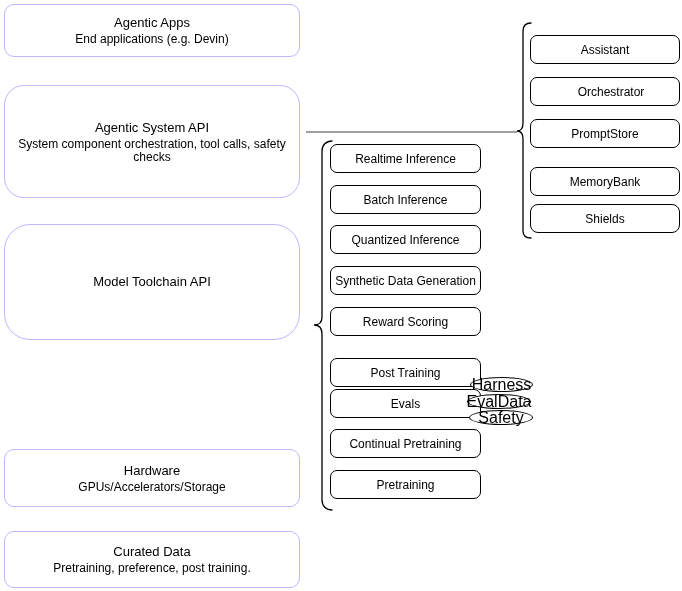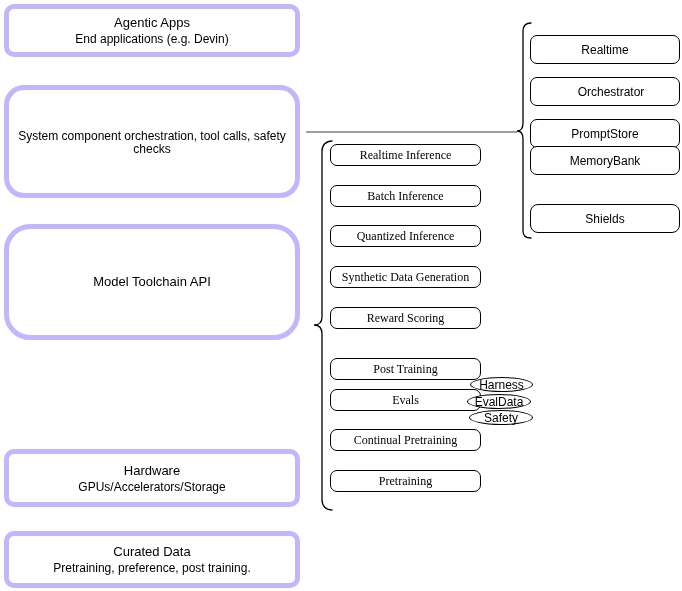--- a/index.html
+++ b/index.html
@@ -21,21 +21,21 @@
     top: 0;
     width: 682px;
     height: 591px;
     z-index: 1;
   }
   
   .lbox {
     position: absolute;
     left: 4px;
     width: 296px;
-    border: 5px solid #c4b5fd;
+    border: 1px solid #c4b5fd;
     background: #ffffff;
     box-sizing: border-box;
     display: flex;
     flex-direction: column;
     align-items: center;
     justify-content: center;
     text-align: center;
     z-index: 2;
   }
   .lbox .title {
@@ -48,34 +48,33 @@
     color: #000000;
     line-height: 13px;
     margin-top: 2px;
     padding: 0 6px;
   }
   
   .mbox {
     position: absolute;
     left: 330px;
     width: 151px;
-    height: 22px;
+    height: 29px;
     border: 1.5px solid #000000;
     border-radius: 7px;
     background: #ffffff;
     box-sizing: border-box;
     display: flex;
     align-items: center;
     justify-content: center;
     font-size: 12px;
     color: #000000;
     text-align: center;
     z-index: 2;
     white-space: nowrap;
-    font-family: Liberation Serif, serif;
   }
   
   .rbox {
     position: absolute;
     left: 530px;
     width: 150px;
     height: 29px;
     border: 1.5px solid #000000;
     border-radius: 7px;
     background: #ffffff;
@@ -92,21 +91,21 @@
   
   .oval {
     position: absolute;
     border: 1.5px solid #000000;
     border-radius: 50%;
     background: #ffffff;
     box-sizing: border-box;
     display: flex;
     align-items: center;
     justify-content: center;
-    font-size: 12px;
+    font-size: 16px;
     color: #000000;
     z-index: 3;
     white-space: nowrap;
   }
 </style>
 </head>
 <body>
 
 <div class="canvas">
 
@@ -118,20 +117,21 @@
 
     <path d="M 332 141 C 326 141 322 145 322 151 L 322 317 C 322 322 320 325 314 325 C 320 325 322 328 322 334 L 322 500 C 322 506 326 510 332 510" stroke="#000000" stroke-width="1.3" fill="none" stroke-linecap="round"></path>
   </svg>
 
   <div class="lbox" style="top:4px; height:53px; border-radius:10px;">
     <div class="title">Agentic Apps</div>
     <div class="subtitle">End applications (e.g. Devin)</div>
   </div>
 
   <div class="lbox" style="top:85px; height:113px; border-radius:20px;">
+    <div class="title">Agentic System API</div>
     <div class="subtitle">System component orchestration, tool calls, safety checks</div>
   </div>
 
   <div class="lbox" style="top:224px; height:116px; border-radius:26px;">
     <div class="title">Model Toolchain API</div>
   </div>
 
 
   <div class="lbox" style="top:449px; height:58px; border-radius:10px;">
     <div class="title">Hardware</div>
@@ -150,19 +150,19 @@
   <div class="mbox" style="top:307px;">Reward Scoring</div>
   <div class="mbox" style="top:358px;">Post Training</div>
   <div class="mbox" style="top:389px;">Evals</div>
   <div class="mbox" style="top:429px;">Continual Pretraining</div>
   <div class="mbox" style="top:470px;">Pretraining</div>
 
   <div class="oval" style="left:470px; top:377px; width:63px; height:15px;">Harness</div>
   <div class="oval" style="left:467px; top:394px; width:64px; height:15px;">EvalData</div>
   <div class="oval" style="left:469px; top:410px; width:64px; height:15px;">Safety</div>
 
-  <div class="rbox" style="top:35px;">Realtime</div>
+  <div class="rbox" style="top:35px;">Assistant</div>
   <div class="rbox" style="top:77px;padding-left:12px;">Orchestrator</div>
   <div class="rbox" style="top:119px;">PromptStore</div>
-  <div class="rbox" style="top:146px;">MemoryBank</div>
+  <div class="rbox" style="top:167px;">MemoryBank</div>
   <div class="rbox" style="top:204px;border-radius:8px;">Shields</div>
 
 </div>
 
 </body></html>

